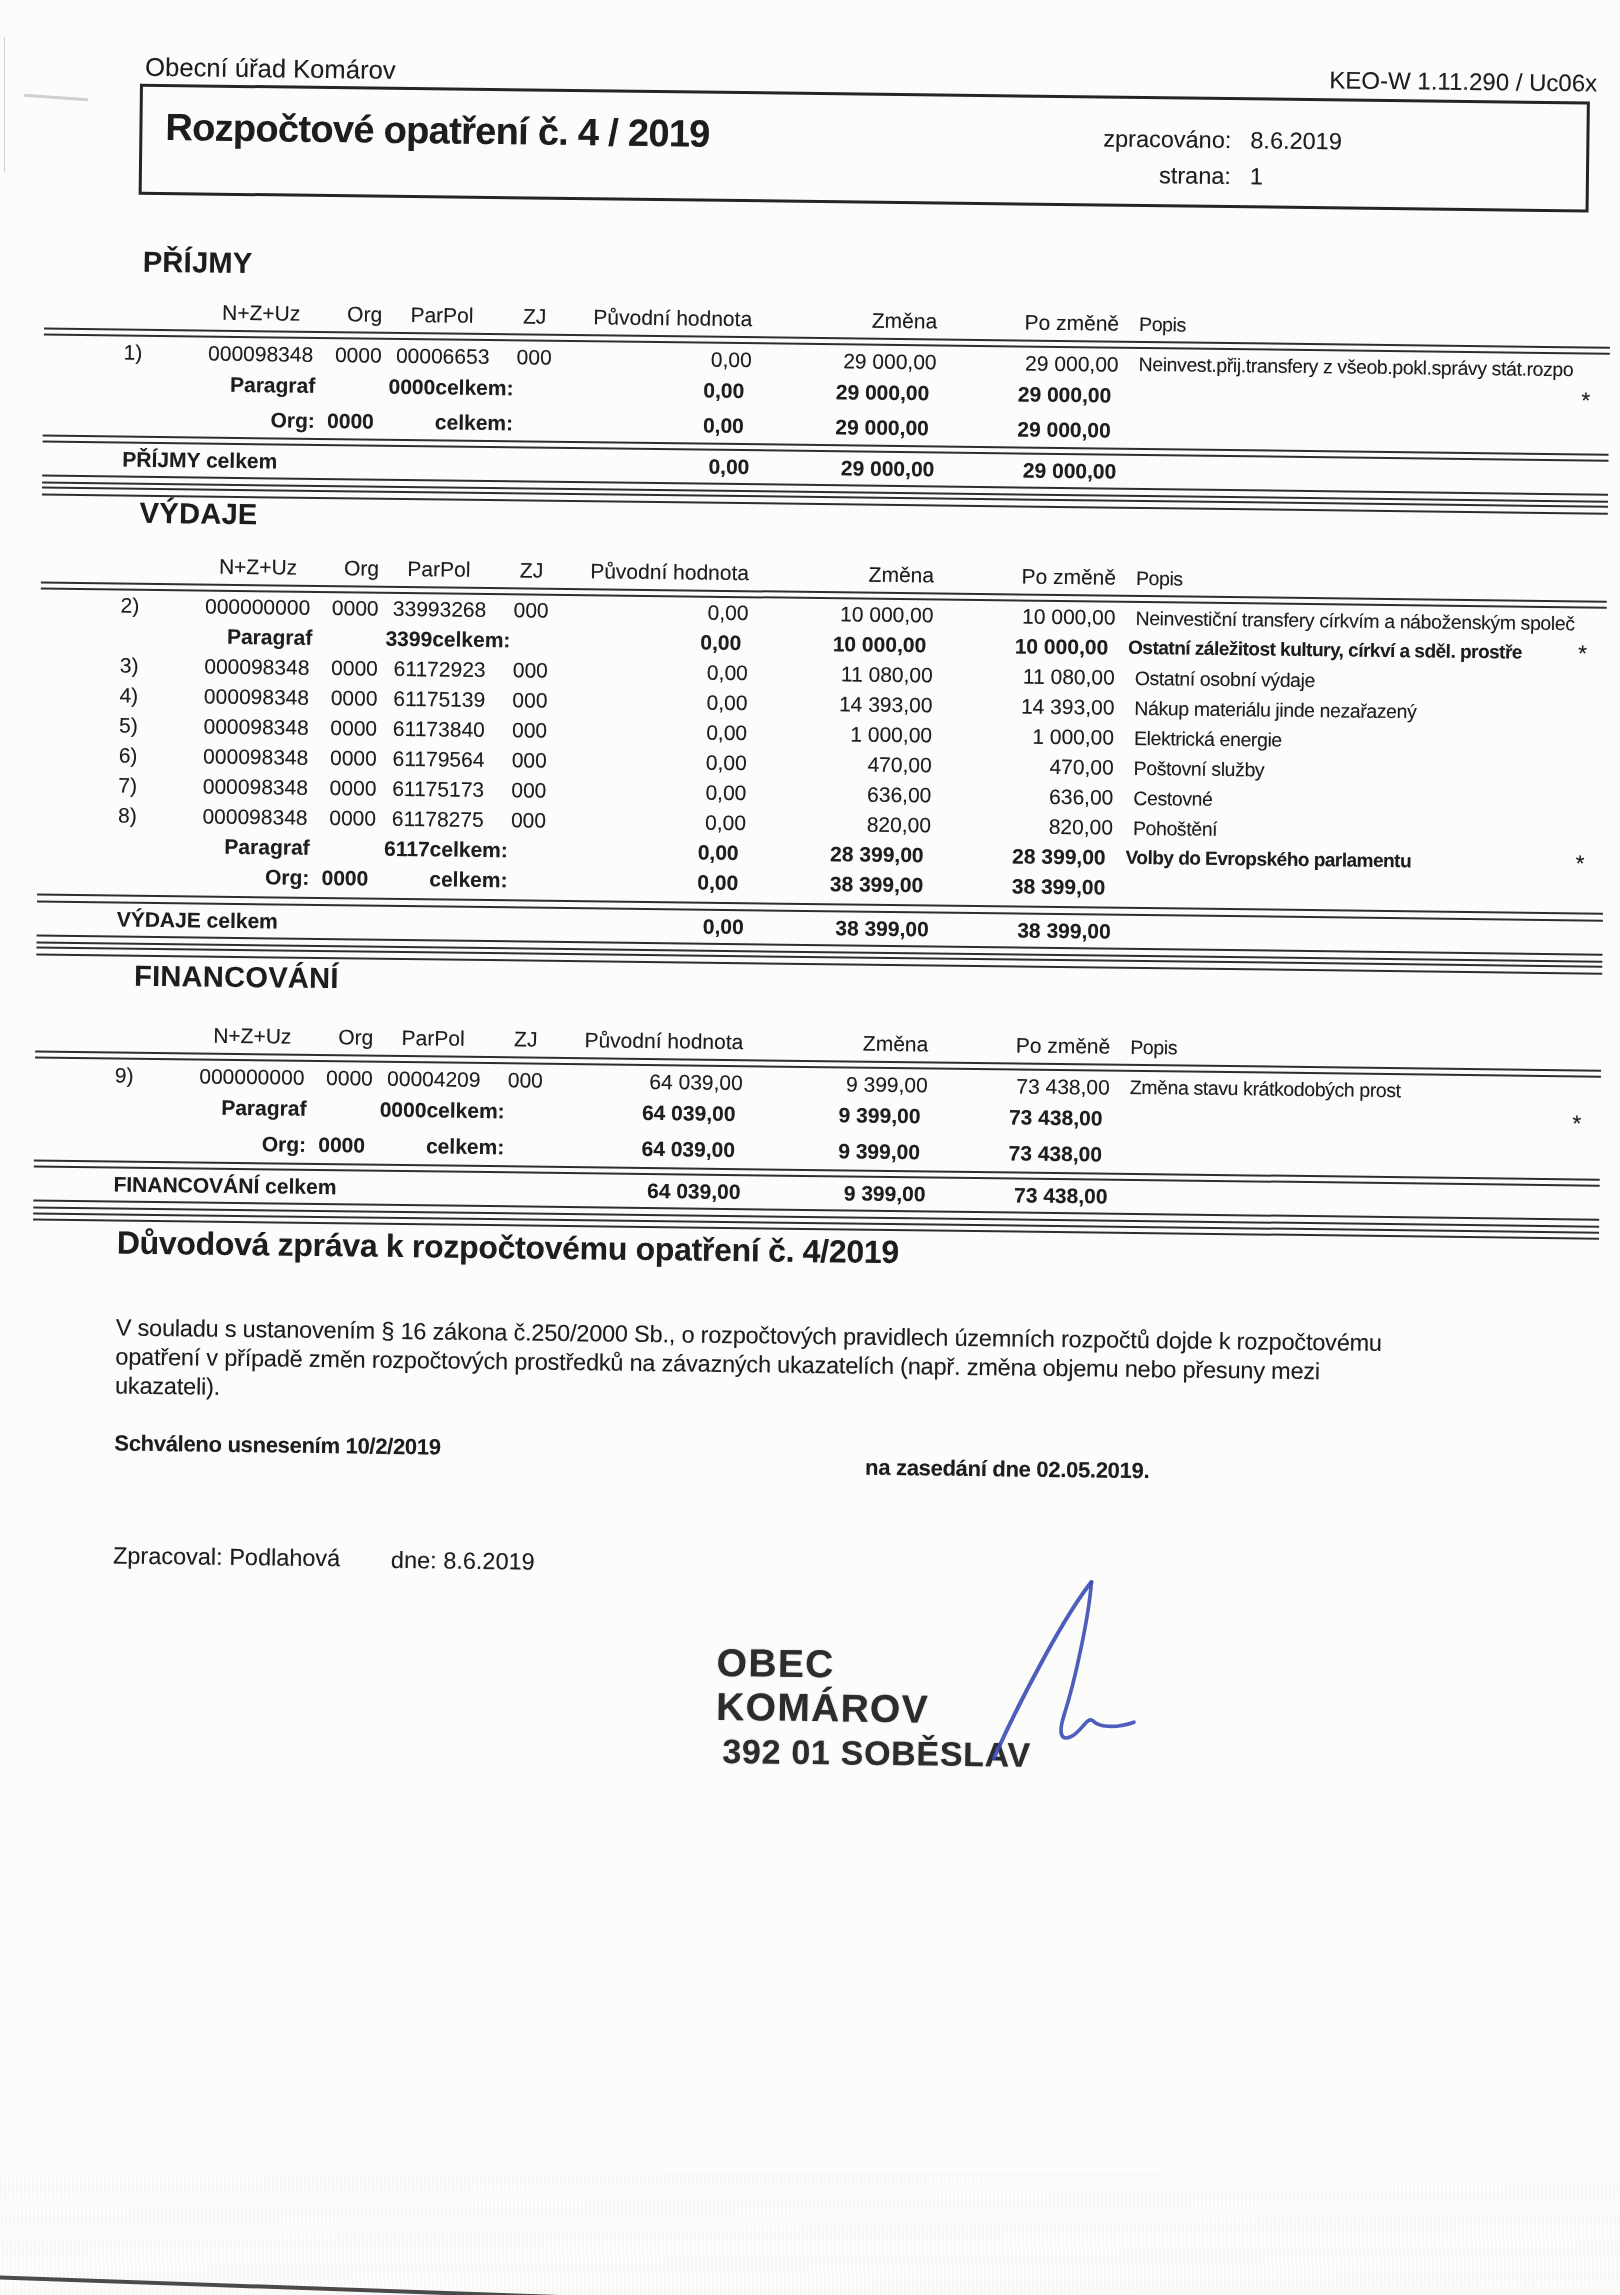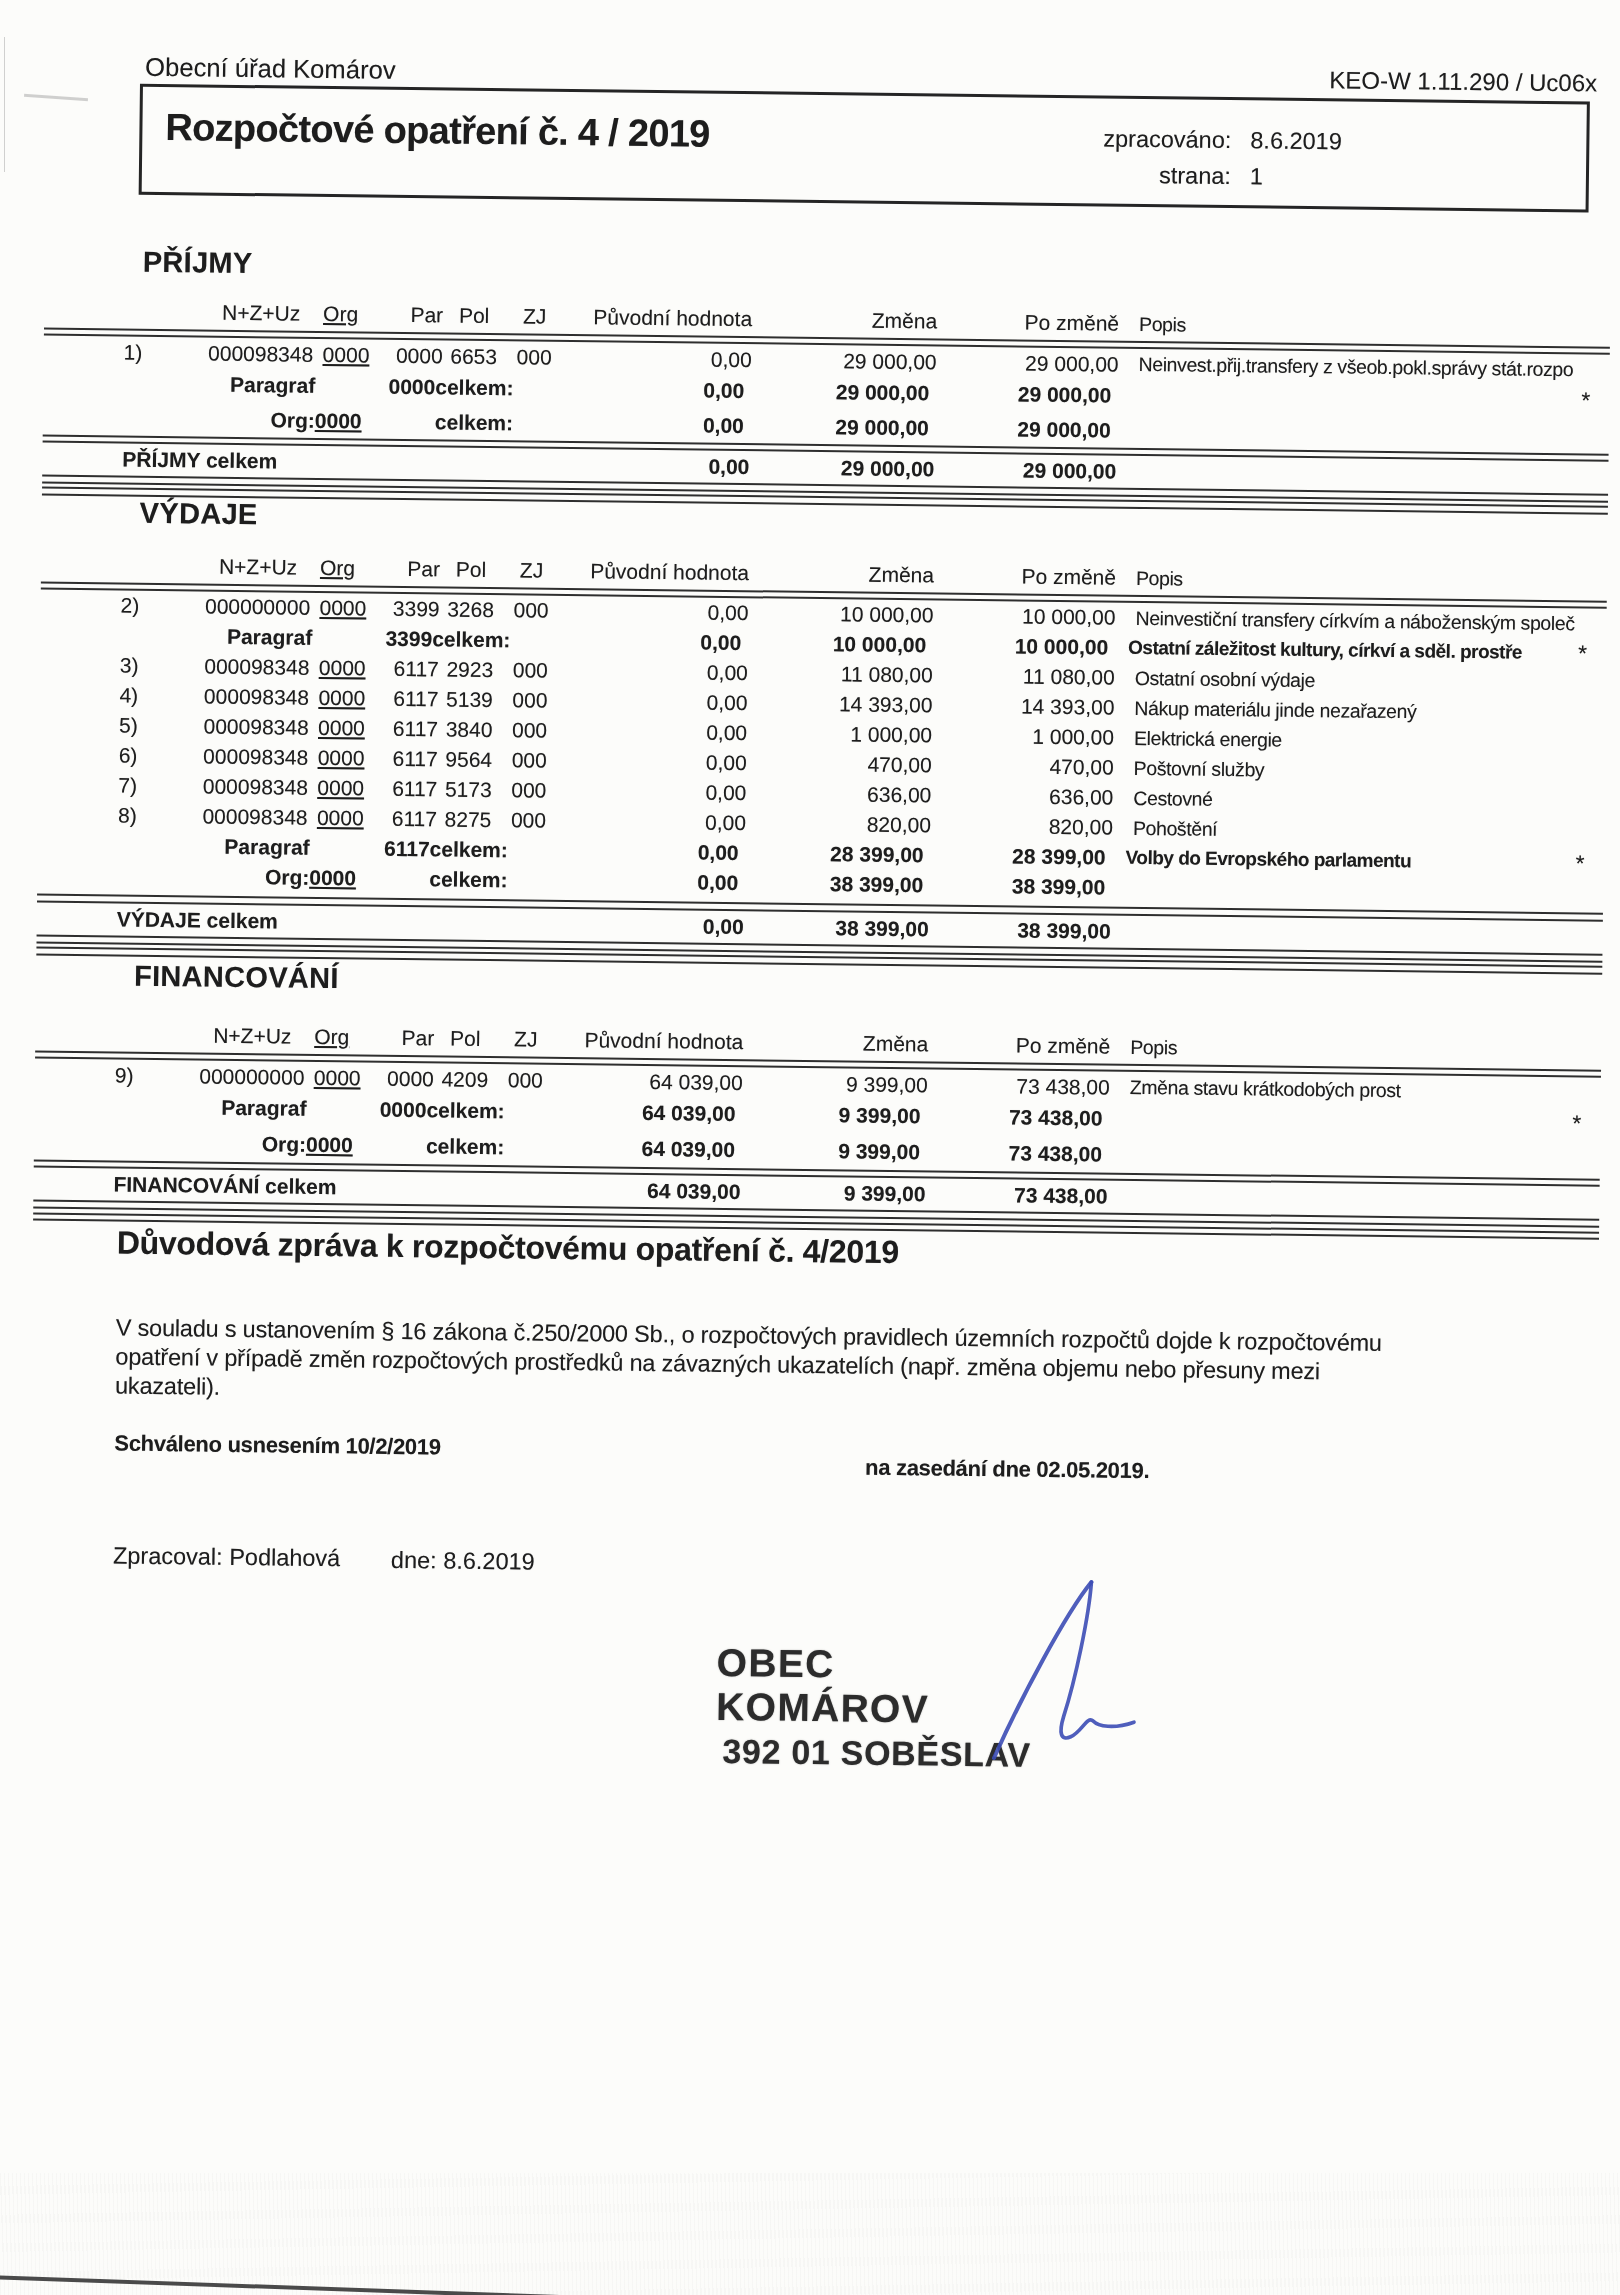--- a/index.html
+++ b/index.html
@@ -30,23 +30,23 @@
   
   .tsection{position:absolute;left:0;width:1621px;}
   .trow{display:flex;align-items:center;height:31px;font-size:21px;margin-left:128px;width:1467px;}
   .h45{height:30px;}
   .thead{height:30px;align-items:flex-end;padding-bottom:4px;box-sizing:border-box;}
   .rule{border-top:2.7px solid #2e2e2e;border-bottom:2.7px solid #2e2e2e;height:8.7px;box-sizing:border-box;margin-left:48px;width:1566px;}
   .mt1{margin-top:0.7px;} .mt2{margin-top:1.3px;} .mt3{margin-top:2px;}
   .mt5{margin-top:3.4px;} .mt6{margin-top:4px;} .mt8{margin-top:5.4px;}
   .cl{width:75px;}
   .cn{width:124px;text-align:center;}
-  .co{width:59px;text-align:left;text-decoration:underline;}
+  .co{width:59px;text-align:right;}
   .cp{width:61px;text-align:right;}
-  .cq{width:62px;text-align:center;}
+  .cq{width:62px;}
   .cz{width:59px;text-align:center;}
   .v1{width:188px;text-align:right;}
   .v2{width:185px;text-align:right;}
   .v3{width:182px;text-align:right;}
   .pop{flex:1;min-width:0;padding-left:20px;white-space:nowrap;overflow:visible;font-size:19.5px;letter-spacing:-0.4px;}
   .pop.b{font-size:19px;letter-spacing:-0.5px;font-weight:bold;}
   .star{width:28px;text-align:right;font-size:23px;}
   .pa{width:192px;text-align:right;font-weight:bold;}
   .ck{width:121px;text-align:left;font-weight:bold;}
   .sp88{width:59px;} .sp90{width:61px;}

